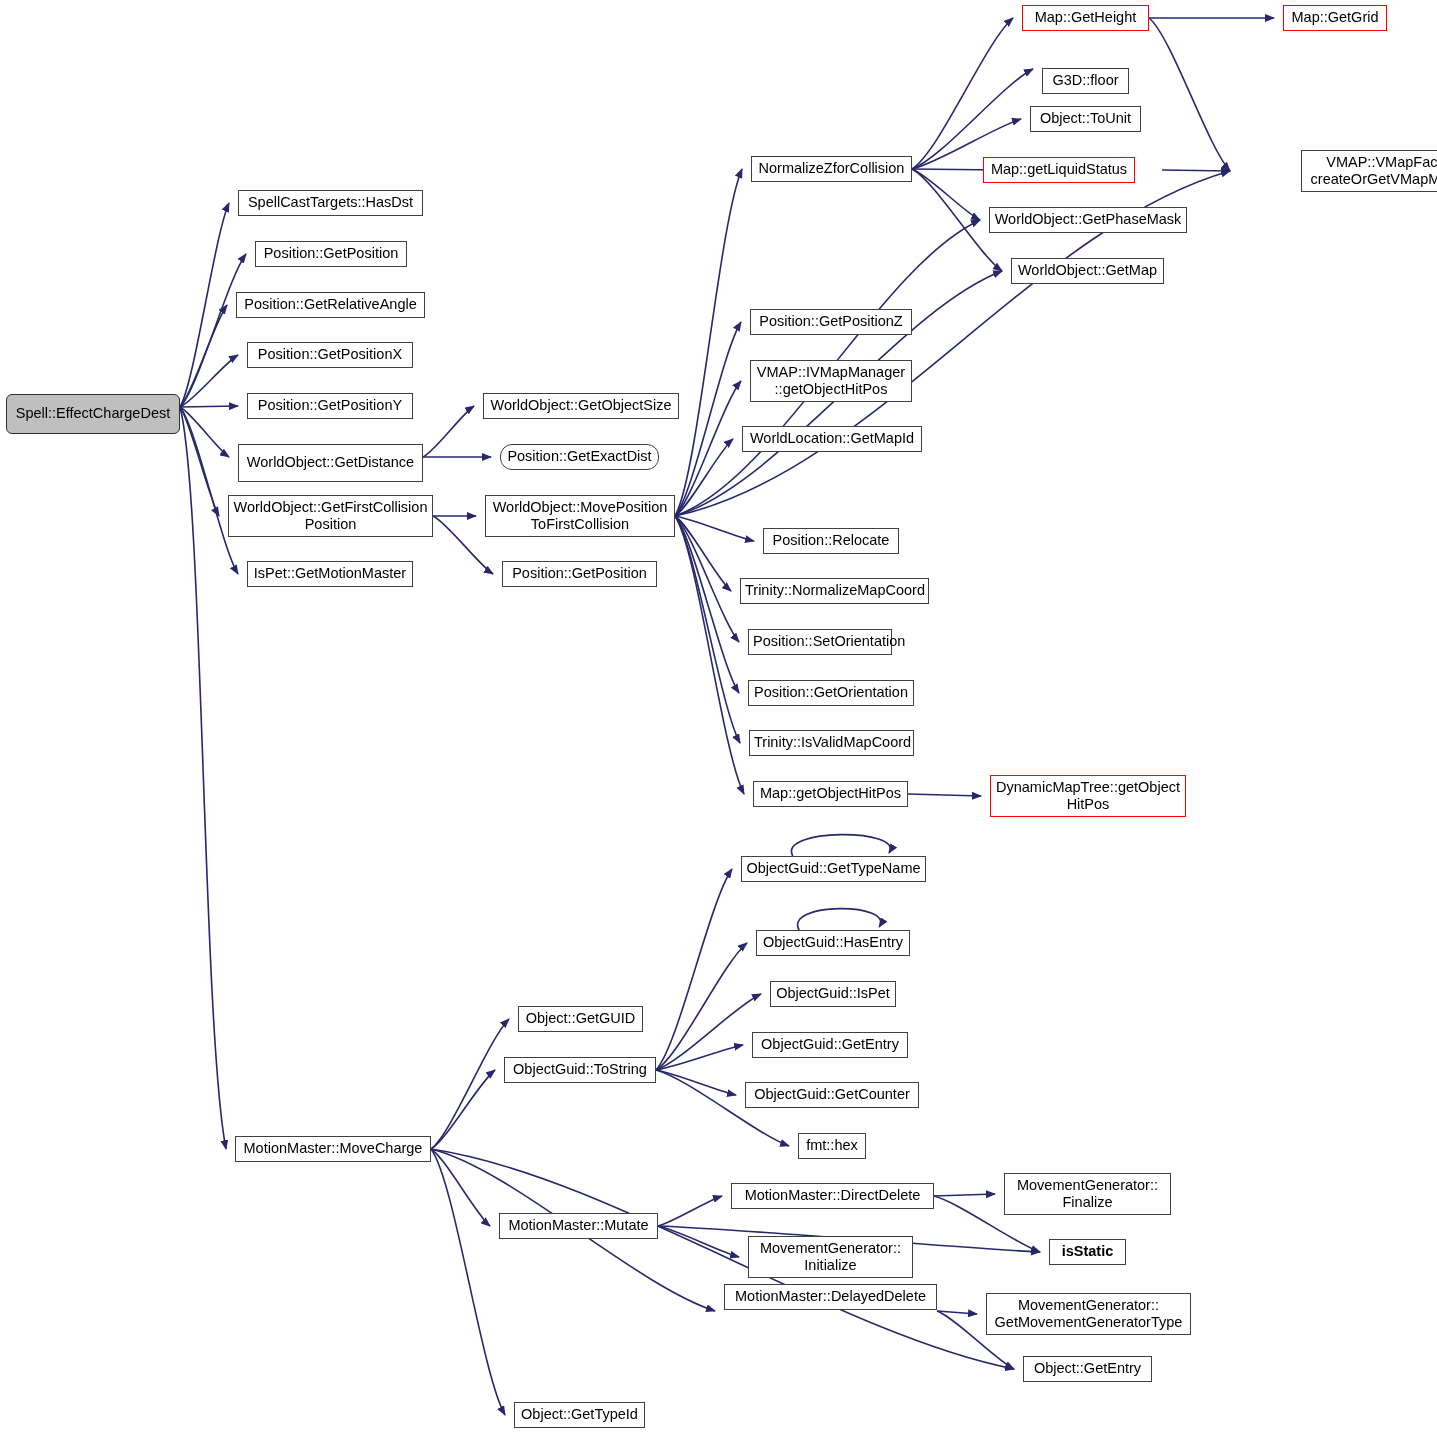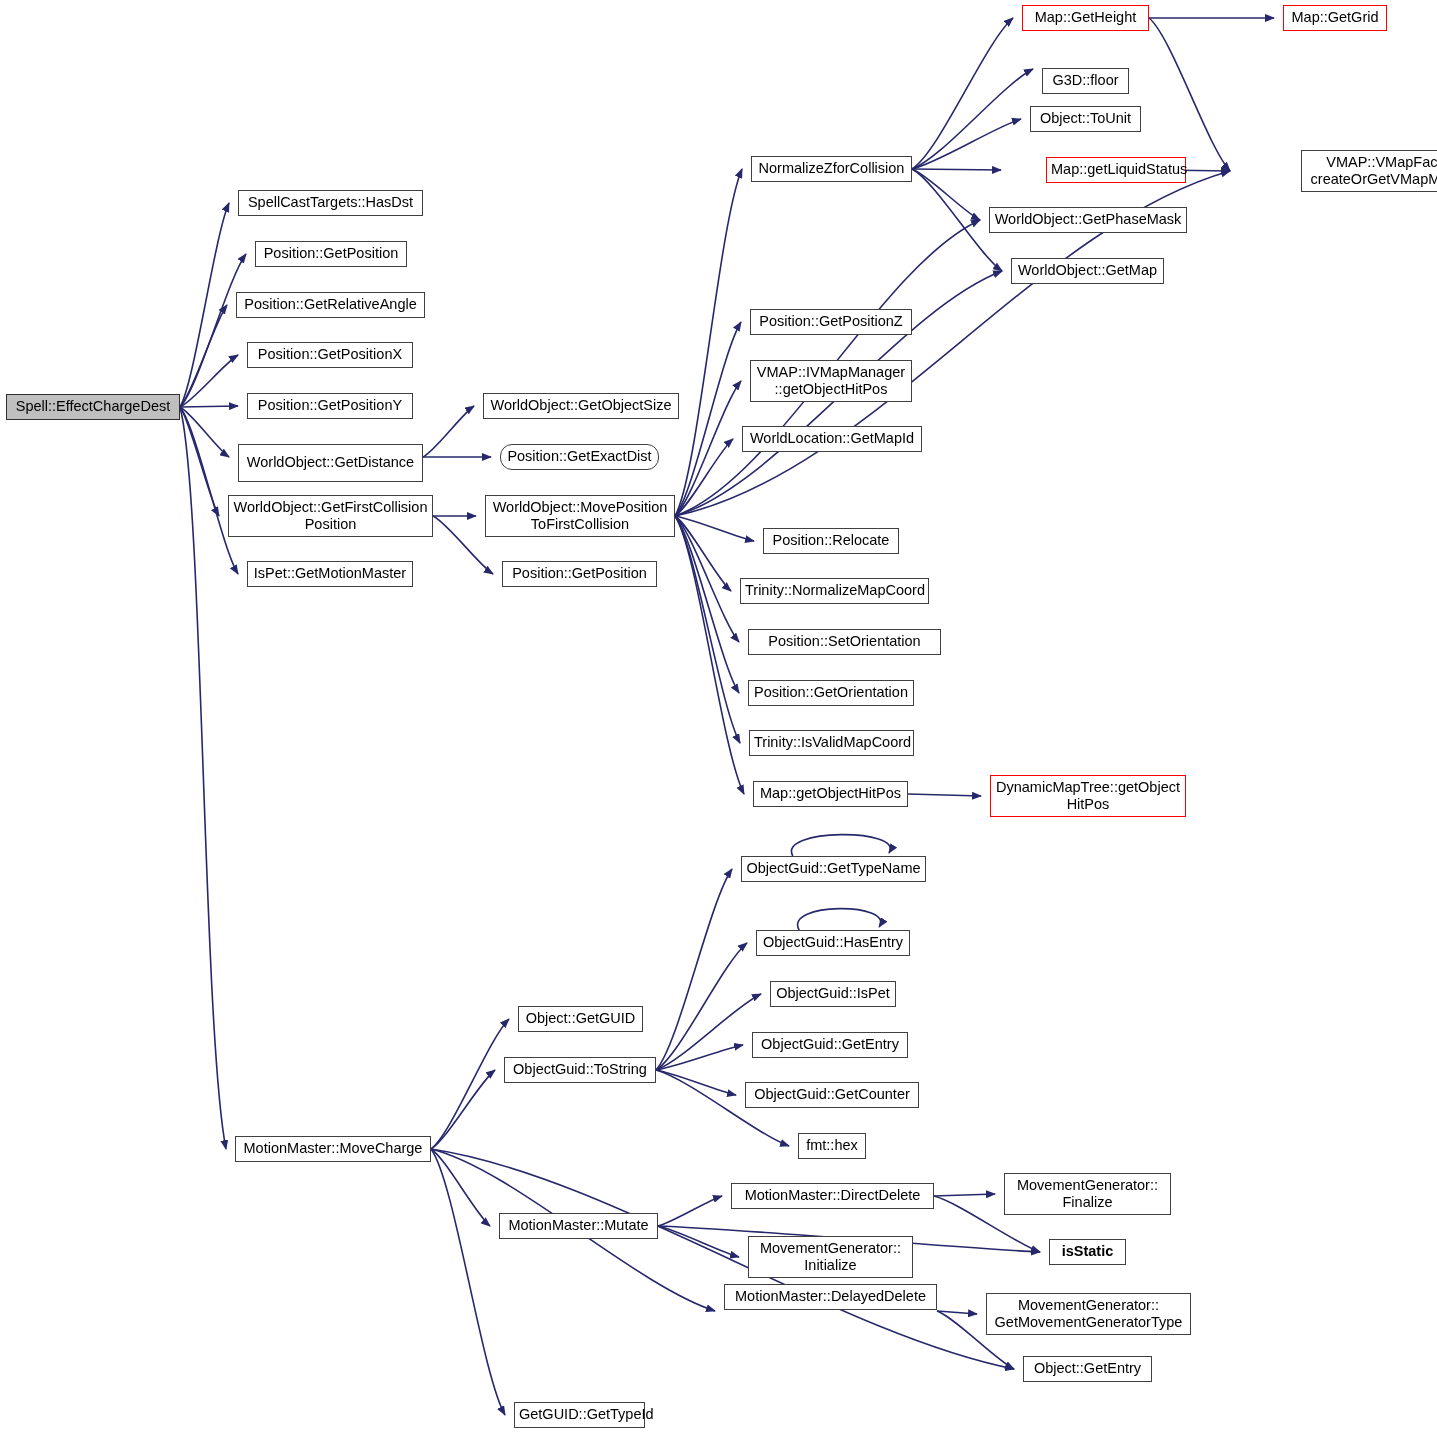--- a/index.html
+++ b/index.html
@@ -77,21 +77,21 @@
         <path d="M 658 1226 C 672.8184615384615 1222.4 707.1815384615385 1200.8 722 1196" marker-end="url(#ah)"></path>
         <path d="M 658 1226 C 676.7857692307692 1229.72 720.2142307692308 1252.04 739 1257" marker-end="url(#ah)"></path>
         <path d="M 658 1226 C 745.86 1229.12 952.14 1247.84 1040 1252" marker-end="url(#ah)"></path>
         <path d="M 934 1196 L 995 1194" marker-end="url(#ah)"></path>
         <path d="M 934 1196 C 959.603076923077 1202.72 1014.396923076923 1243.04 1040 1252" marker-end="url(#ah)"></path>
         <path d="M 937 1311 L 977 1314" marker-end="url(#ah)"></path>
         <path d="M 937 1311 C 955.6576923076923 1317.96 995.3423076923077 1359.72 1014 1369" marker-end="url(#ah)"></path>
       </g>
   </svg>
   <div id="node-layer">
-      <div class="node root" style="left: 6px; top: 394px; width: 174px; height: 26px;">
+      <div class="node root" style="left: 6px; top: 394px; width: 174px; height: 40px; border-radius: 6px;">
         <span>Spell::EffectChargeDest</span>
       </div>
       <div class="node" style="left: 238px; top: 190px; width: 185px; height: 26px;">
         <span>SpellCastTargets::HasDst</span>
       </div>
       <div class="node" style="left: 255px; top: 241px; width: 152px; height: 26px;">
         <span>Position::GetPosition</span>
       </div>
       <div class="node" style="left: 236px; top: 292px; width: 189px; height: 26px;">
         <span>Position::GetRelativeAngle</span>
@@ -131,21 +131,21 @@
       </div>
       <div class="node red" style="left: 1283px; top: 5px; width: 104px; height: 26px;">
         <span>Map::GetGrid</span>
       </div>
       <div class="node" style="left: 1042px; top: 68px; width: 87px; height: 26px;">
         <span>G3D::floor</span>
       </div>
       <div class="node" style="left: 1030px; top: 106px; width: 111px; height: 26px;">
         <span>Object::ToUnit</span>
       </div>
-      <div class="node red" style="left: 1046px; top: 157px; width: 140px; height: 26px;">
+      <div class="node red" style="left: 983px; top: 157px; width: 152px; height: 26px;">
         <span>Map::getLiquidStatus</span>
       </div>
       <div class="node" style="left: 989px; top: 207px; width: 198px; height: 26px;">
         <span>WorldObject::GetPhaseMask</span>
       </div>
       <div class="node" style="left: 1011px; top: 258px; width: 153px; height: 26px;">
         <span>WorldObject::GetMap</span>
       </div>
       <div class="node" style="left: 1301px; top: 150px; width: 194px; height: 42px;">
         <span>VMAP::VMapFactory::<br>createOrGetVMapManager</span>
@@ -158,21 +158,21 @@
       </div>
       <div class="node" style="left: 742px; top: 426px; width: 180px; height: 26px;">
         <span>WorldLocation::GetMapId</span>
       </div>
       <div class="node" style="left: 763px; top: 528px; width: 136px; height: 26px;">
         <span>Position::Relocate</span>
       </div>
       <div class="node" style="left: 740px; top: 578px; width: 189px; height: 26px;">
         <span>Trinity::NormalizeMapCoord</span>
       </div>
-      <div class="node" style="left: 748px; top: 629px; width: 193px; height: 26px;">
+      <div class="node" style="left: 748px; top: 629px; width: 144px; height: 26px;">
         <span>Position::SetOrientation</span>
       </div>
       <div class="node" style="left: 748px; top: 680px; width: 166px; height: 26px;">
         <span>Position::GetOrientation</span>
       </div>
       <div class="node" style="left: 749px; top: 730px; width: 165px; height: 26px;">
         <span>Trinity::IsValidMapCoord</span>
       </div>
       <div class="node" style="left: 753px; top: 781px; width: 155px; height: 26px;">
         <span>Map::getObjectHitPos</span>
@@ -225,16 +225,16 @@
       <div class="node" style="left: 1049px; top: 1239px; width: 77px; height: 26px; font-weight: bold;">
         <span>isStatic</span>
       </div>
       <div class="node" style="left: 986px; top: 1293px; width: 205px; height: 42px;">
         <span>MovementGenerator::<br>GetMovementGeneratorType</span>
       </div>
       <div class="node" style="left: 1023px; top: 1356px; width: 129px; height: 26px;">
         <span>Object::GetEntry</span>
       </div>
       <div class="node" style="left: 514px; top: 1402px; width: 131px; height: 26px;">
-        <span>GetGUID::GetTypeId</span>
+        <span>Object::GetTypeId</span>
       </div>
     </div>
 </div>
 
 </body></html>

